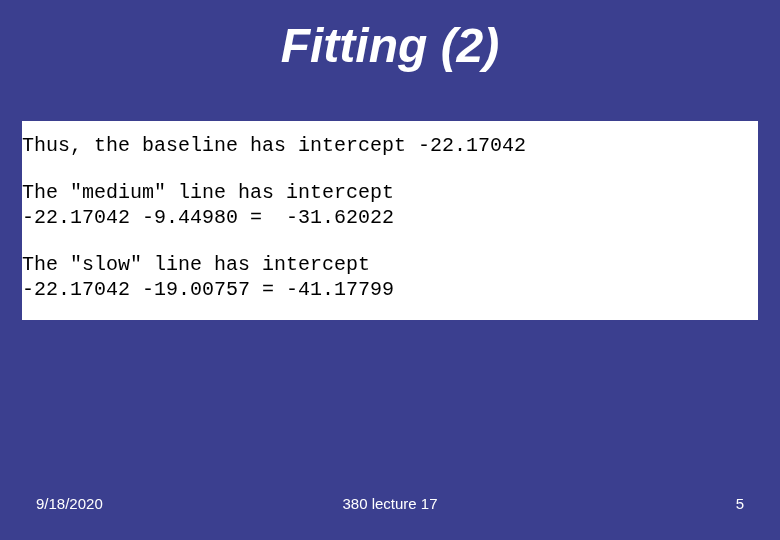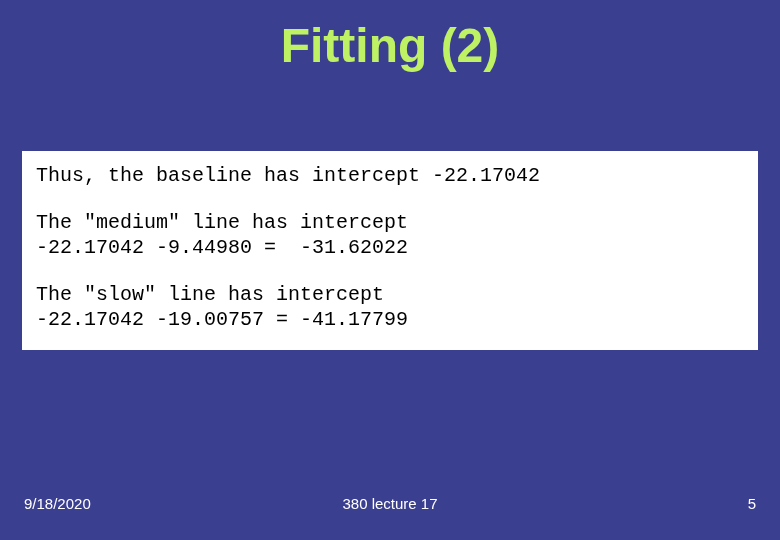--- a/index.html
+++ b/index.html
@@ -10,48 +10,49 @@
     overflow: hidden;
   }
   body {
     background: #3b3f8f;
     font-family: Arial, Helvetica, sans-serif;
     color: #fff;
     position: relative;
   }
   .title {
     font-family: "Comic Sans MS", "Comic Sans", cursive, sans-serif;
-    color: #bef264;
+    color: #ffffff;
     font-size: 48px;
     font-weight: bold;
     text-align: center;
     margin-top: 18px;
+    font-style: italic;
   }
   .content-box {
     background: #ffffff;
     color: #000000;
-    margin: 78px 22px 0 22px;
-    padding: 12px 14px 18px 14px;
+    margin: 48px 22px 0 22px;
+    padding: 12px 14px 18px 0;
     font-family: "Courier New", Courier, monospace;
     font-size: 20px;
     line-height: 1.25;
   }
   .content-box p {
     margin: 0 0 22px 0;
     white-space: pre;
   }
   .content-box p:last-child {
     margin-bottom: 0;
   }
   .footer {
     position: absolute;
     bottom: 28px;
     left: 0;
     right: 0;
-    padding: 0 24px;
+    padding: 0 36px;
     display: flex;
     justify-content: space-between;
     align-items: center;
     font-size: 15px;
     color: #ffffff;
   }
   .footer .center {
     position: absolute;
     left: 50%;
     transform: translateX(-50%);

